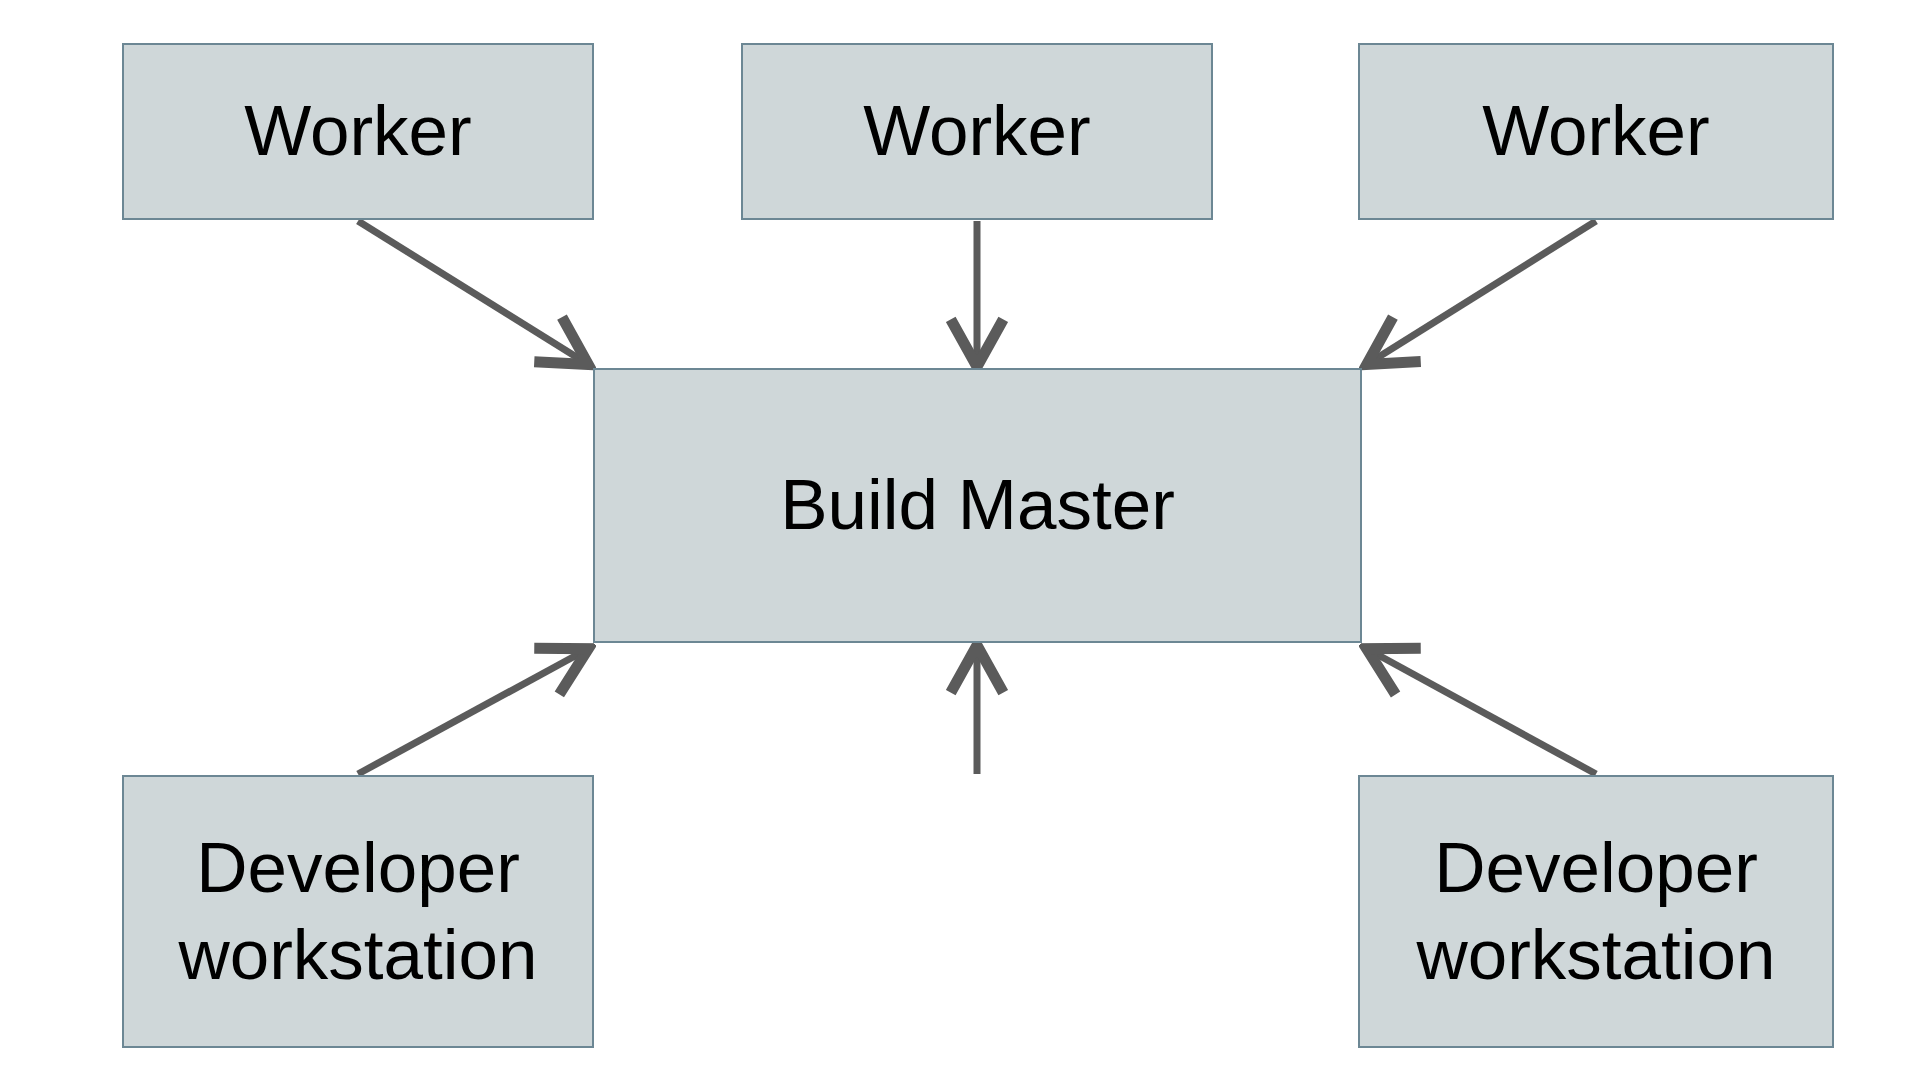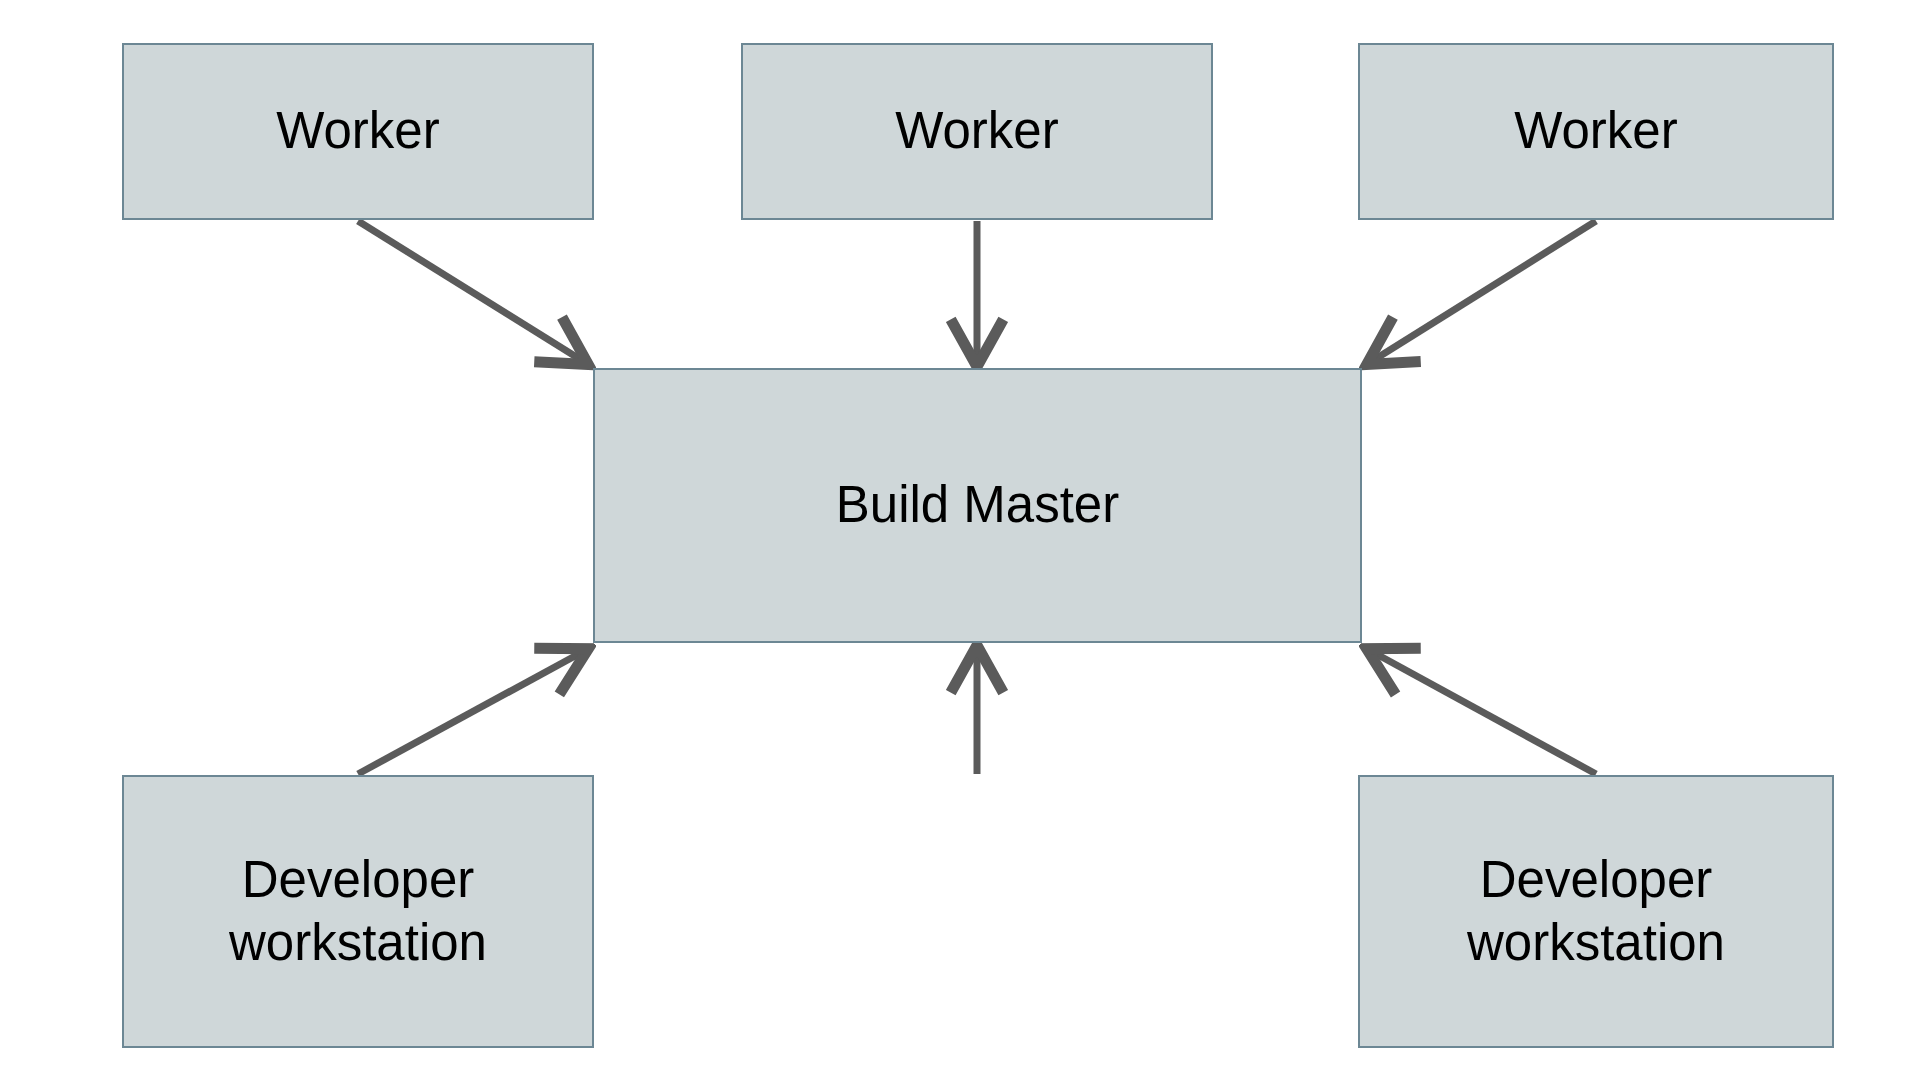--- a/index.html
+++ b/index.html
@@ -30,21 +30,21 @@
   .node {
     position: absolute;
     box-sizing: border-box;
     background: #cfd7d9;
     border: 2px solid #6c8794;
     display: flex;
     align-items: center;
     justify-content: center;
     text-align: center;
     color: #000000;
-    font-size: 51px;
+    font-size: 71px;
     line-height: 1.22;
     padding: 0 27px;
   }
   .n-worker-1        { left: 122px;  top: 43px;  width: 472px; height: 177px; }
   .n-worker-2        { left: 741px;  top: 43px;  width: 472px; height: 177px; }
   .n-worker-3        { left: 1358px; top: 43px;  width: 476px; height: 177px; }
   .n-build-master    { left: 593px;  top: 368px; width: 769px; height: 275px; text-align: center; }
   .n-dev-left        { left: 122px;  top: 775px; width: 472px; height: 273px; }
   .n-ci-server       { left: 741px;  top: 775px; width: 472px; height: 273px; }
   .n-dev-right       { left: 1358px; top: 775px; width: 476px; height: 273px; }

